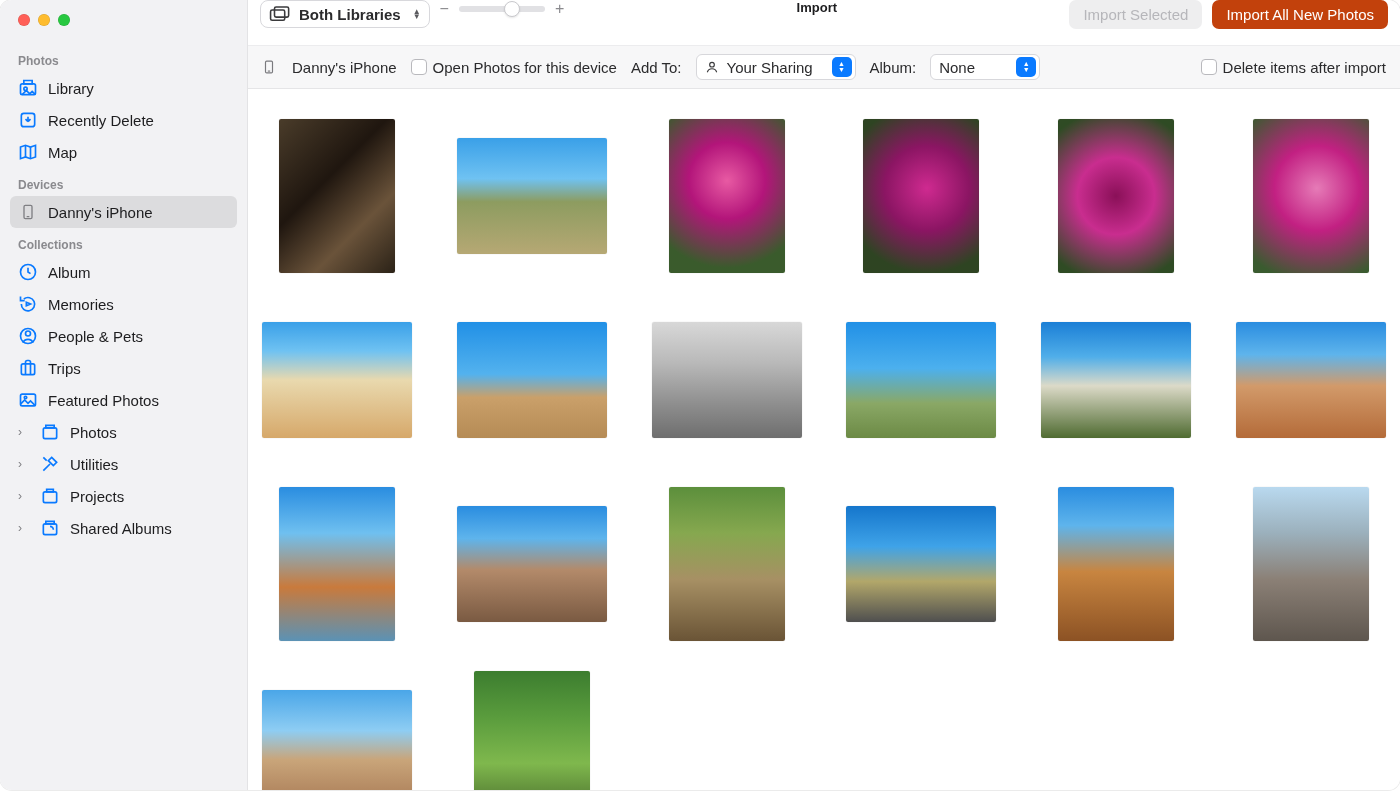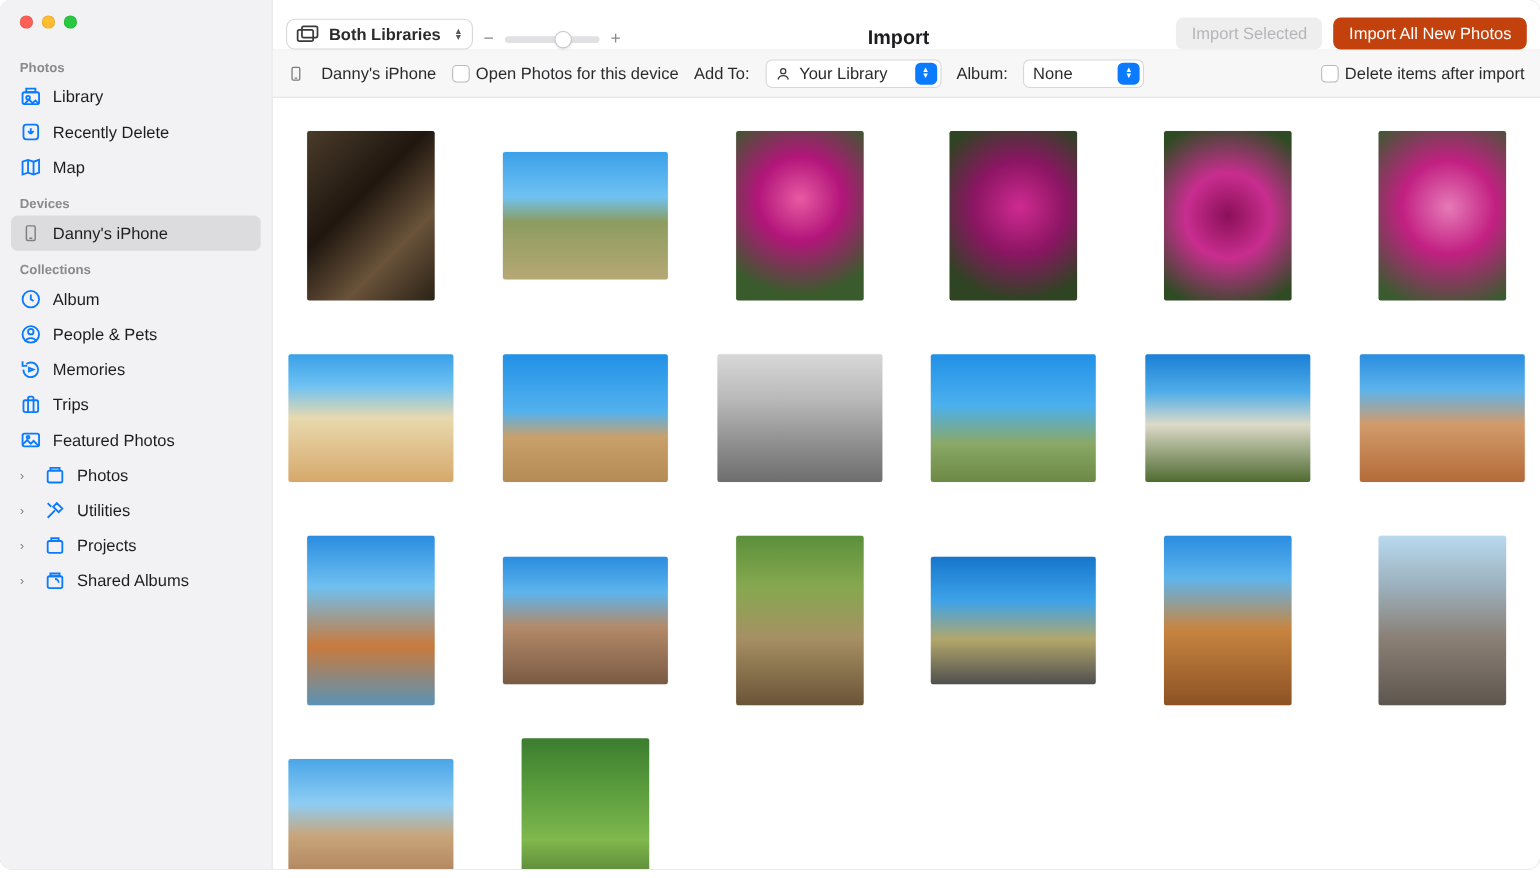--- a/index.html
+++ b/index.html
@@ -69,21 +69,21 @@
   
   .content {
     flex: 1;
     display: flex;
     flex-direction: column;
     background: #fff;
   }
   .toolbar {
     height: 46px;
     display: flex;
-    align-items: flex-end;
+    align-items: flex-start;
     padding: 0 12px;
     gap: 10px;
     border-bottom: 1px solid #ececee;
   }
   .lib-switch {
     display: flex;
     align-items: center;
     gap: 8px;
     border: 1px solid #d8d8dc;
     border-radius: 8px;
@@ -92,21 +92,21 @@
     font-weight: 600;
     color:#2b2b2d;
   }
   .lib-switch .icon { width:22px; height:18px; display:flex; align-items:center; justify-content:center; }
   .chev-ud { display:flex; flex-direction:column; line-height:5px; font-size:8px; color:#5a5a5e; margin-left:4px; }
   .zoom {
     display:flex; align-items:center; gap:10px; color:#8a8a8e; font-size:16px;
   }
   .slider { position:relative; width:86px; height:6px; background:#e1e1e4; border-radius:3px; }
   .slider .thumb { position:absolute; top:50%; left:62%; transform:translate(-50%,-50%); width:16px; height:16px; background:#fff; border:1px solid #c9c9cd; border-radius:50%; box-shadow:0 1px 2px rgba(0,0,0,.1);}
-  .title { flex:1; text-align:center; font-size:18px; font-weight:700; color:#1d1d1f; }
+  .title { flex:1; text-align:center; font-size:13px; font-weight:700; color:#1d1d1f; }
   .btn {
     border-radius: 7px;
     padding: 6px 14px;
     font-size: 15px;
     font-weight: 500;
     border: none;
   }
   .btn.disabled { background:#eeeeef; color:#b6b6ba; }
   .btn.primary { background:#c2410c; color:#fff; font-weight:500; }
 
@@ -254,37 +254,37 @@
             <circle cx="12" cy="12" r="9"></circle>
             <path d="M12 7v5l3 2"></path>
           </svg>
       </span>
       <span>Album</span>
     </div>
 
     <div class="sb-item">
       <span class="sb-icon">
         <svg viewBox="0 0 24 24" width="20" height="20" fill="none" stroke="currentColor" stroke-width="2">
+            <path d="M4 12a8 8 0 1 0 3-6"></path>
+            <path d="M3 3v5h5"></path>
+            <path d="M10 10l5 2-5 2z"></path>
+          </svg>
+      </span>
+      <span>Memories</span>
+    </div>
+
+    <div class="sb-item">
+      <span class="sb-icon">
+        <svg viewBox="0 0 24 24" width="20" height="20" fill="none" stroke="currentColor" stroke-width="2">
             <circle cx="12" cy="12" r="9"></circle>
             <circle cx="12" cy="9" r="3"></circle>
             <path d="M6 20c1-3 4-4 6-4s5 1 6 4"></path>
           </svg>
       </span>
       <span>People &amp; Pets</span>
-    </div>
-
-    <div class="sb-item">
-      <span class="sb-icon">
-        <svg viewBox="0 0 24 24" width="20" height="20" fill="none" stroke="currentColor" stroke-width="2">
-            <path d="M4 12a8 8 0 1 0 3-6"></path>
-            <path d="M3 3v5h5"></path>
-            <path d="M10 10l5 2-5 2z"></path>
-          </svg>
-      </span>
-      <span>Memories</span>
     </div>
 
     <div class="sb-item">
       <span class="sb-icon">
         <svg viewBox="0 0 24 24" width="20" height="20" fill="none" stroke="currentColor" stroke-width="2">
             <rect x="4" y="7" width="16" height="13" rx="2"></rect>
             <path d="M9 7V5a2 2 0 0 1 2-2h2a2 2 0 0 1 2 2v2M9 7v13M15 7v13"></path>
           </svg>
       </span>
       <span>Trips</span>
@@ -394,21 +394,21 @@
 
       <span>Add To:</span>
 
       <div class="select" style="min-width:160px">
         <span class="person-ico">
           <svg viewBox="0 0 24 24" width="14" height="14" fill="none" stroke="currentColor" stroke-width="2">
               <circle cx="12" cy="8" r="4"></circle>
               <path d="M4 21c1-4 5-6 8-6s7 2 8 6"></path>
             </svg>
         </span>
-        <span>Your Library</span>
+        <span>Your Sharing</span>
         <span class="spacer"></span>
         <span class="arrowbox">
             <span>▲</span>
             <span>▼</span>
           </span>
       </div>
 
       <span>Album:</span>
 
       <div class="select" style="min-width:110px">

